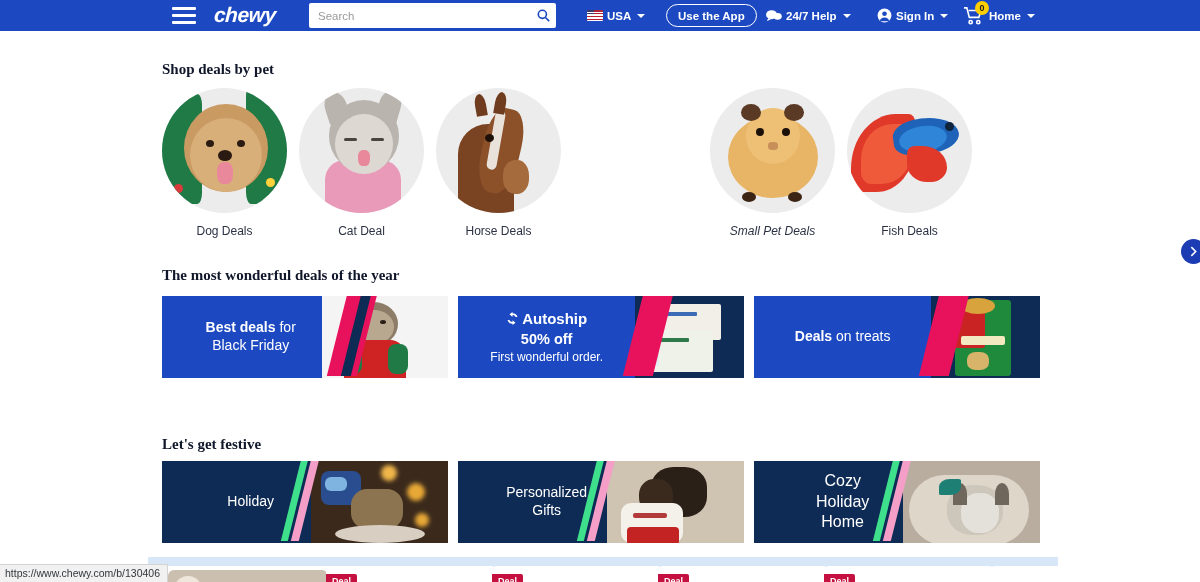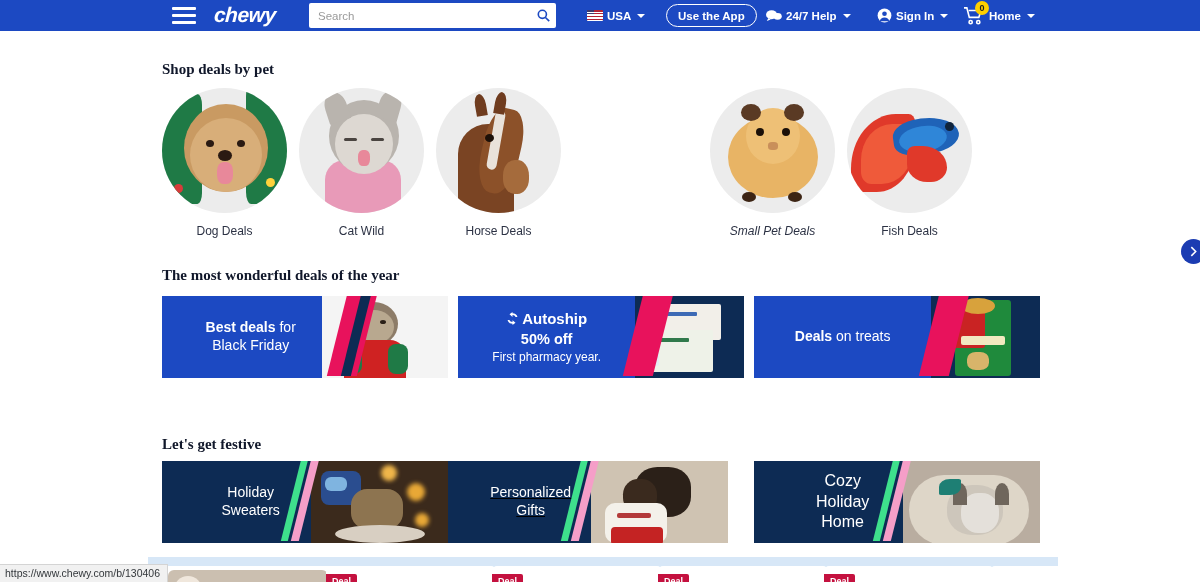--- a/index.html
+++ b/index.html
@@ -258,21 +258,21 @@
           <div class="blob" style="left:26px;top:72px;width:76px;height:56px;background:#e89ab8;border-radius:20px 20px 0 0;"></div>
           <div class="blob" style="left:30px;top:12px;width:70px;height:72px;background:#b9b4ae;"></div>
           <div class="blob" style="left:36px;top:26px;width:58px;height:60px;background:#ddd8d2;"></div>
           <div class="blob" style="left:26px;top:4px;width:22px;height:30px;background:#b9b4ae;border-radius:50% 50% 0 0;transform:rotate(-18deg);"></div>
           <div class="blob" style="left:80px;top:2px;width:22px;height:30px;background:#b9b4ae;border-radius:50% 50% 0 0;transform:rotate(16deg);"></div>
           <div class="blob" style="left:45px;top:50px;width:13px;height:3px;background:#4a4440;border-radius:2px;"></div>
           <div class="blob" style="left:72px;top:50px;width:13px;height:3px;background:#4a4440;border-radius:2px;"></div>
           <div class="blob" style="left:59px;top:62px;width:12px;height:16px;background:#e8889a;border-radius:40%;"></div>
         </div>
       </div>
-      <div class="pet-label">Cat Wild</div>
+      <div class="pet-label">Cat Deal</div>
     </div>
 
     <div class="pet" style="left:274px;">
       <div class="pet-circle">
         <div class="art">
           <div class="blob" style="left:22px;top:36px;width:56px;height:92px;background:#7a4423;border-radius:30px 10px 0 0;"></div>
           <div class="blob" style="left:46px;top:20px;width:38px;height:86px;background:#8c5129;border-radius:40% 40% 45% 45%;transform:rotate(13deg);"></div>
           <div class="blob" style="left:67px;top:72px;width:26px;height:34px;background:#a56b3c;border-radius:45%;"></div>
           <div class="blob" style="left:55px;top:22px;width:10px;height:60px;background:#e9e2da;border-radius:6px;transform:rotate(10deg);"></div>
           <div class="blob" style="left:39px;top:6px;width:11px;height:22px;background:#6f3c1f;border-radius:50% 50% 0 0;transform:rotate(-10deg);"></div>
@@ -348,21 +348,21 @@
     <div class="banner" style="left:296px;background:#1c49c2;">
       <div class="copy">
         <div style="display:flex;align-items:center;justify-content:center;gap:3px;font-weight:700;font-size:15px;">
           <svg width="13" height="13" viewBox="0 0 16 16" fill="#fff">
             <path d="M8 1.6a6.4 6.4 0 0 1 6.1 4.5h-2.2A4.3 4.3 0 0 0 8 3.7V6L4.3 2.8 8 0z"></path>
             <path d="M8 14.4a6.4 6.4 0 0 1-6.1-4.5h2.2A4.3 4.3 0 0 0 8 12.3V10l3.7 3.2L8 16z"></path>
           </svg>
           <span>Autoship</span>
         </div>
         <div style="font-weight:700;font-size:14.5px;margin-top:2px;">50% off</div>
-        <div style="font-size:12px;margin-top:1px;">First pharmacy year.</div>
+        <div style="font-size:12px;margin-top:1px;">First wonderful order.</div>
       </div>
       <div class="stripes" style="left:176px;background:#e8125c;"></div>
       <div class="imgside" style="width:38%;background:#0d2b54;">
         <div class="blob" style="left:28px;top:8px;width:58px;height:36px;background:#f2efe9;border-radius:2px;"></div>
         <div class="blob" style="left:12px;top:34px;width:66px;height:42px;background:#eef2e8;border-radius:2px;"></div>
         <div class="blob" style="left:2px;top:40px;width:22px;height:30px;background:#e4ecf3;border-radius:2px;"></div>
         <div class="blob" style="left:32px;top:16px;width:30px;height:4px;background:#3d6ab5;border-radius:1px;"></div>
         <div class="blob" style="left:18px;top:42px;width:36px;height:4px;background:#2f7a4b;border-radius:1px;"></div>
       </div>
     </div>
@@ -382,37 +382,36 @@
     </div>
   </div>
 
   <div class="section-title" style="top:405px;">Let's get festive</div>
 
   <div class="banner-row" style="top:430px;">
 
     <div class="banner" style="left:0;background:#0d2b54;">
       <div class="copy" style="font-size:14px;">
         <div>Holiday</div>
-        <div>Sweaters</div>
       </div>
       <div class="stripes" style="left:130px;width:7px;background:#3ee08c;"></div>
       <div class="stripes" style="left:140px;width:8px;background:#f59ec8;"></div>
       <div class="imgside" style="width:48%;background:#3b2a1c;">
         <div class="blob" style="left:70px;top:4px;width:16px;height:16px;background:#f0b64a;filter:blur(2px);"></div>
         <div class="blob" style="left:96px;top:22px;width:18px;height:18px;background:#e8a836;filter:blur(2px);"></div>
         <div class="blob" style="left:66px;top:34px;width:14px;height:14px;background:#f3c567;filter:blur(2px);"></div>
         <div class="blob" style="left:104px;top:52px;width:14px;height:14px;background:#e8a836;filter:blur(2px);"></div>
         <div class="blob" style="left:10px;top:10px;width:40px;height:34px;background:#2a4d8f;border-radius:8px;"></div>
         <div class="blob" style="left:14px;top:16px;width:22px;height:14px;background:#7fb4e0;border-radius:6px;"></div>
         <div class="blob" style="left:40px;top:28px;width:52px;height:40px;background:#8d7450;border-radius:16px;"></div>
         <div class="blob" style="left:24px;top:64px;width:90px;height:18px;background:#d8cfc2;"></div>
       </div>
     </div>
 
-    <div class="banner" style="left:280px;background:#0d2b54;text-decoration:underline;">
+    <div class="banner" style="left:296px;background:#0d2b54;">
       <div class="copy" style="font-size:14px;">
         <div>Personalized</div>
         <div>Gifts</div>
       </div>
       <div class="stripes" style="left:130px;width:7px;background:#3ee08c;"></div>
       <div class="stripes" style="left:140px;width:8px;background:#f59ec8;"></div>
       <div class="imgside" style="width:48%;background:#cfc3b2;">
         <div class="blob" style="left:44px;top:6px;width:56px;height:50px;background:#2b2018;border-radius:40%;"></div>
         <div class="blob" style="left:32px;top:18px;width:34px;height:34px;background:#3a2a1e;border-radius:45%;"></div>
         <div class="blob" style="left:14px;top:42px;width:62px;height:40px;background:#f4f1ea;border-radius:10px;"></div>

